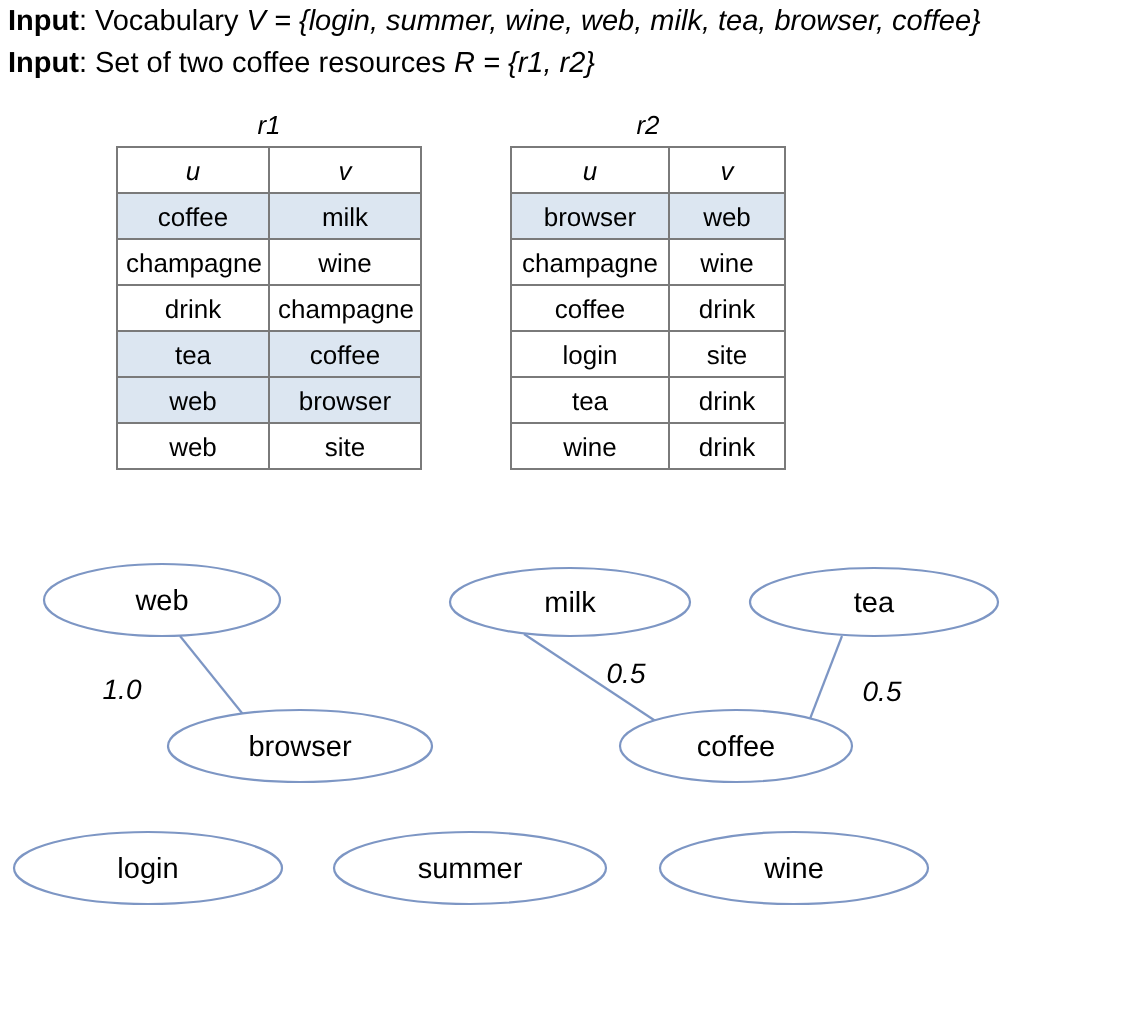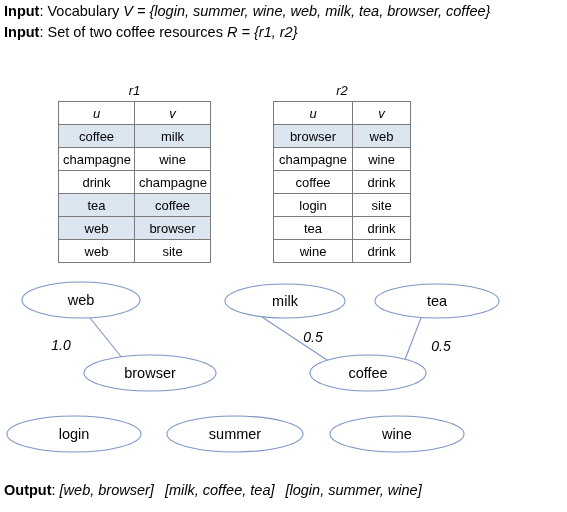--- a/index.html
+++ b/index.html
@@ -30,21 +30,21 @@
     color: #000;
   }
   .input-line .lbl { font-weight: bold; }
   .input-line .plain { font-weight: normal; }
   .input-line .ital { font-style: italic; }
 
   #input-line-1 { left: 4px; top: 3px; }
   #input-line-2 { left: 4px; top: 24px; }
 
   
-  .table-block { position: absolute; margin-top: 28px; }
+  .table-block { position: absolute; }
   .table-caption {
     text-align: center;
     font-style: italic;
     font-size: 13px;
     line-height: 14px;
     margin-bottom: 3px;
     color: #000;
   }
   table.rel {
     border-collapse: collapse;
@@ -65,21 +65,21 @@
     font-style: italic;
     font-weight: normal;
   }
   table.rel tr.hl td { background: #dce6f1; }
 
   #table-r1 { left: 58px; top: 56px; }
   #table-r1 table { width: 152px; }
   #table-r1 col.cu { width: 76px; }
   #table-r1 col.cv { width: 76px; }
 
-  #table-r2 { left: 273px; top: 56px; }
+  #table-r2 { left: 255px; top: 56px; }
   #table-r2 table { width: 137px; }
   #table-r2 col.cu { width: 79px; }
   #table-r2 col.cv { width: 58px; }
 
   
   #graph {
     position: absolute;
     left: 0;
     top: 262px;
     width: 567px;
@@ -247,17 +247,14 @@
           <text x="397" y="173" class="node-label">wine</text>
         </g>
       <g id="weights-layer">
           <text x="61" y="84" class="edge-weight">1.0</text>
           <text x="313" y="76" class="edge-weight">0.5</text>
           <text x="441" y="85" class="edge-weight">0.5</text>
         </g>
     </svg>
   </div>
 
-  <div id="output-line">
-    <span class="lbl">Output</span><span>: </span><span class="grp">[web, browser]</span><span class="gap"></span><span class="grp">[milk, coffee, tea]</span><span class="gap"></span><span class="grp">[login, summer, wine]</span>
-  </div>
 
 </div>
 
 </body></html>

